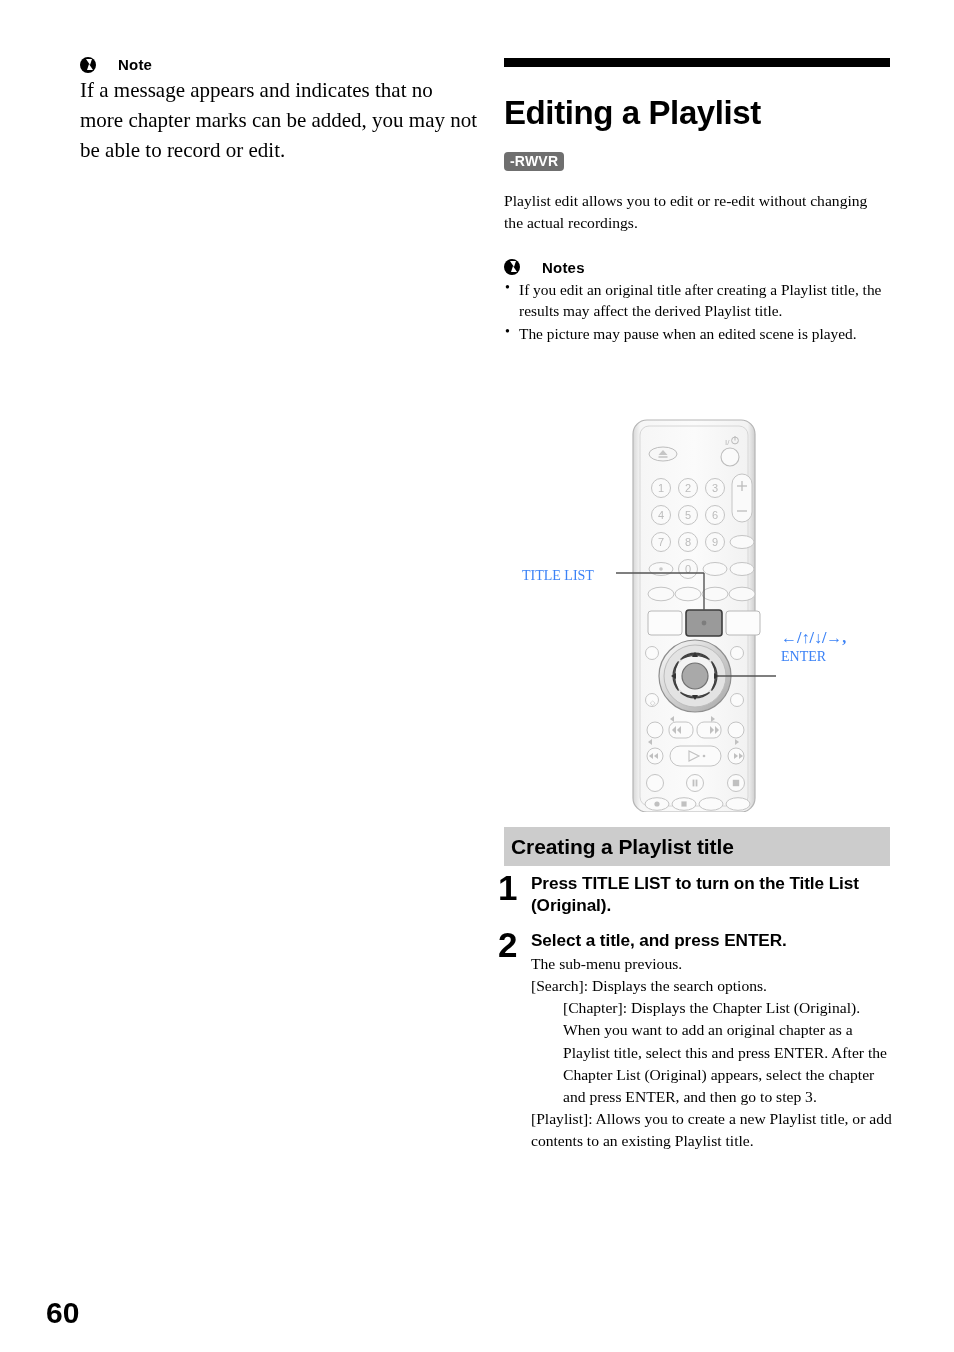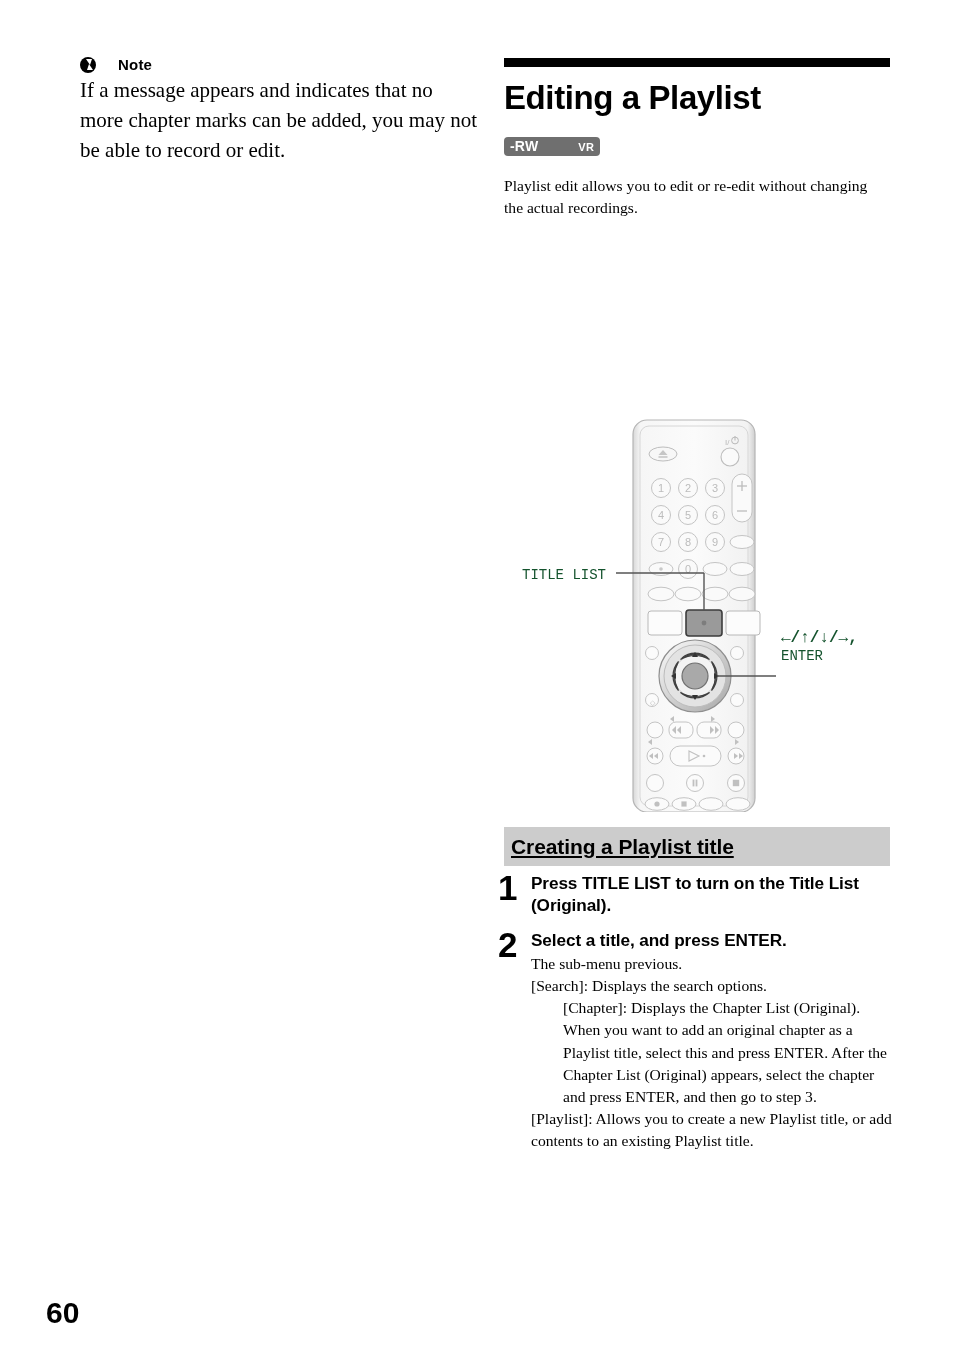--- a/index.html
+++ b/index.html
@@ -78,40 +78,39 @@
   .rule-bar {
     height: 9px;
     background: #000;
     width: 100%;
   }
   .page-title {
     font-family: "Liberation Sans", sans-serif;
     font-weight: bold;
     font-size: 33px;
     letter-spacing: -0.4px;
-    margin: 13px 0 0 0;
+    margin: 28px 0 0 0;
     line-height: 1.12;
   }
   .disc-badge {
     display: inline-block;
     margin-top: 20px;
     background: #6f6f6f;
     color: #fff;
     font-family: "Liberation Sans", sans-serif;
     font-weight: bold;
     font-size: 14px;
     padding: 2px 6px 3px 6px;
     border-radius: 4px;
     letter-spacing: .2px;
     line-height: 1;
   }
   .disc-badge .sm {
-    font-size: 11px;
+    font-size: 14px;
     vertical-align: baseline;
-    padding-left: 40px;
   }
   .intro {
     font-size: 15.6px;
     line-height: 1.43;
     margin-top: 19px;
   }
   .notes-block {
     margin-top: 24px;
   }
   .notes-list {
@@ -137,23 +136,23 @@
   
   .figure {
     position: absolute;
     left: 504px;
     top: 412px;
     width: 386px;
     height: 400px;
   }
   .callout-label {
     position: absolute;
-    font-family: Liberation Mono, monospace;
+    font-family: Liberation Serif, serif;
     font-size: 14px;
-    color: #14532d;
+    color: #3b82f6;
     white-space: nowrap;
     line-height: 1.25;
   }
   .callout-left  { left: 18px; top: 155px; }
   .callout-right { left: 277px; top: 216px; }
   .callout-right .arrows {
     font-weight: bold;
     font-size: 16px;
     letter-spacing: 0px;
   }
@@ -161,21 +160,20 @@
   
   .sec-header {
     position: absolute;
     left: 504px;
     top: 827px;
     width: 386px;
     height: 39px;
     background: #cccccc;
     display: flex;
     align-items: center;
-    text-decoration: underline;
   }
   .sec-header span {
     font-family: "Liberation Sans", sans-serif;
     font-weight: bold;
     font-size: 21px;
     padding-left: 7px;
     letter-spacing: -.1px;
   }
 
   
@@ -244,20 +242,30 @@
   <h1 class="page-title">Editing a Playlist</h1>
 
   <div class="disc-badge">
     <span>-RW</span><span class="sm">VR</span>
   </div>
 
   <div class="intro">
     <div>Playlist edit allows you to edit or re-edit without changing the actual recordings.</div>
   </div>
 
+  <div class="notes-block">
+    <div class="note-head">
+      <span class="note-bolt"></span>
+      <span>Notes</span>
+    </div>
+    <ul class="notes-list">
+      <li>If you edit an original title after creating a Playlist title, the results may affect the derived Playlist title.</li>
+      <li>The picture may pause when an edited scene is played.</li>
+    </ul>
+  </div>
 </div>
 
 <div class="figure">
 
   <svg class="remote-svg" width="386" height="400" viewBox="0 0 386 400">
     <defs>
       <linearGradient id="bodyGrad" x1="0" y1="0" x2="1" y2="0">
         <stop offset="0" stop-color="#d8d8d8"></stop>
         <stop offset="0.06" stop-color="#f6f6f6"></stop>
         <stop offset="0.5" stop-color="#fbfbfb"></stop>

